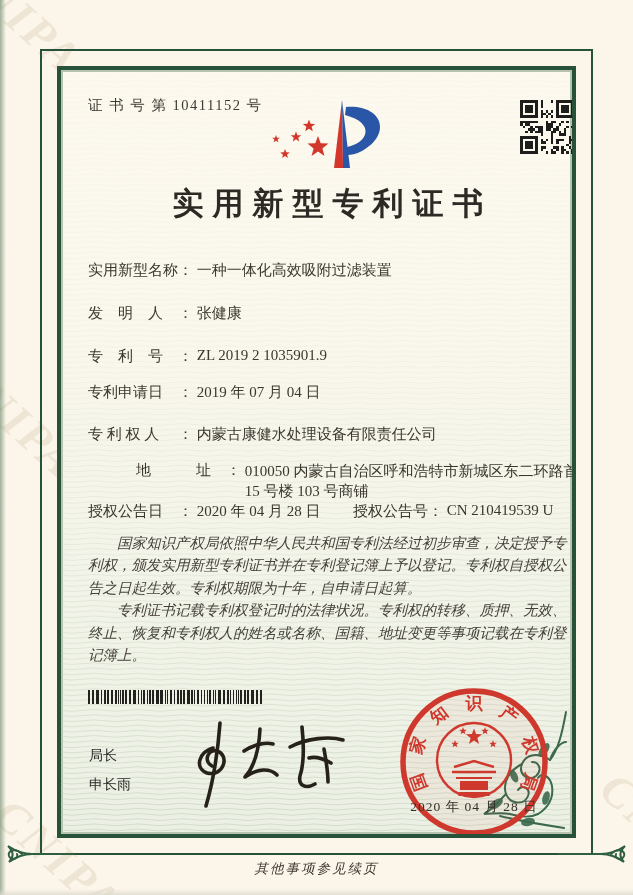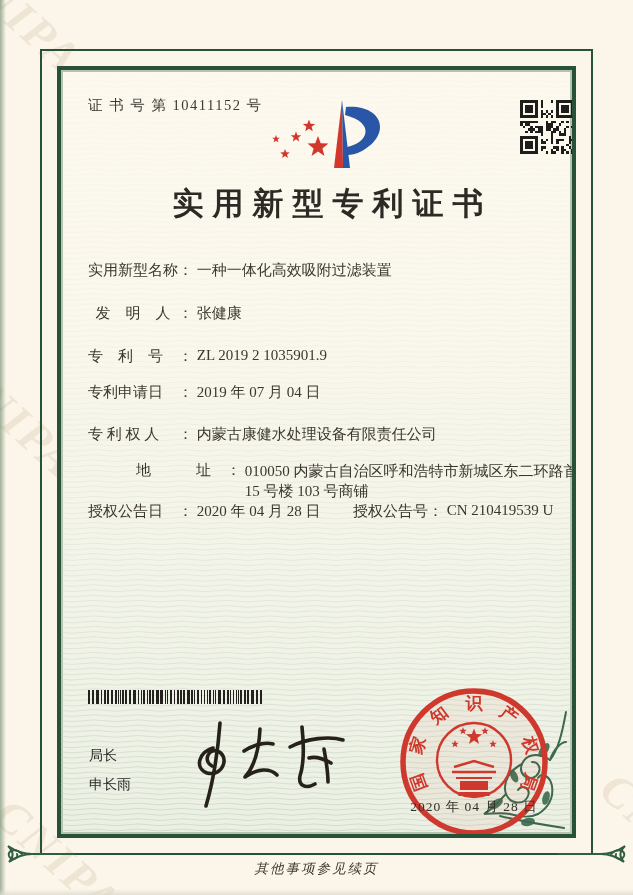--- a/index.html
+++ b/index.html
@@ -455,21 +455,21 @@
           <rect x="20" y="20" width="1" height="1" fill="#1d1d1b"></rect>
         </svg>
 
       <div class="title">实用新型专利证书</div>
 
       <div class="fields">
         <div class="frow" style="top:0px;">
           <span class="flabel">实用新型名称</span><span class="fcolon">：</span>
           <span class="fvalue">一种一体化高效吸附过滤装置</span>
         </div>
-        <div class="frow" style="top:43px;text-align:center;">
+        <div class="frow" style="top:43px;">
           <span class="flabel">发　明　人</span><span class="fcolon">：</span>
           <span class="fvalue">张健康</span>
         </div>
         <div class="frow" style="top:86px;">
           <span class="flabel">专　利　号</span><span class="fcolon">：</span>
           <span class="fvalue">ZL 2019 2 1035901.9</span>
         </div>
         <div class="frow" style="top:122px;">
           <span class="flabel">专利申请日</span><span class="fcolon">：</span>
           <span class="fvalue">2019 年 07 月 04 日</span>
@@ -487,20 +487,24 @@
             <span class="flabel">授权公告日</span><span class="fcolon">：</span>
             <span class="fvalue">2020 年 04 月 28 日</span>
           </span>
           <span class="second">
             <span class="flabel">授权公告号</span><span class="fcolon">：</span>
             <span class="fvalue">CN 210419539 U</span>
           </span>
         </div>
       </div>
 
+      <div class="paras">
+        <p>国家知识产权局依照中华人民共和国专利法经过初步审查，决定授予专利权，颁发实用新型专利证书并在专利登记簿上予以登记。专利权自授权公告之日起生效。专利权期限为十年，自申请日起算。</p>
+        <p>专利证书记载专利权登记时的法律状况。专利权的转移、质押、无效、终止、恢复和专利权人的姓名或名称、国籍、地址变更等事项记载在专利登记簿上。</p>
+      </div>
 
       <svg class="barcode" id="barcode-svg" width="176" height="14">
           <rect x="0" y="0" width="2" height="14" fill="#23221f"></rect>
           <rect x="4" y="0" width="2" height="14" fill="#23221f"></rect>
           <rect x="8" y="0" width="3" height="14" fill="#23221f"></rect>
           <rect x="13" y="0" width="1" height="14" fill="#23221f"></rect>
           <rect x="16" y="0" width="2" height="14" fill="#23221f"></rect>
           <rect x="19" y="0" width="2" height="14" fill="#23221f"></rect>
           <rect x="23" y="0" width="2" height="14" fill="#23221f"></rect>
           <rect x="27" y="0" width="2" height="14" fill="#23221f"></rect>

